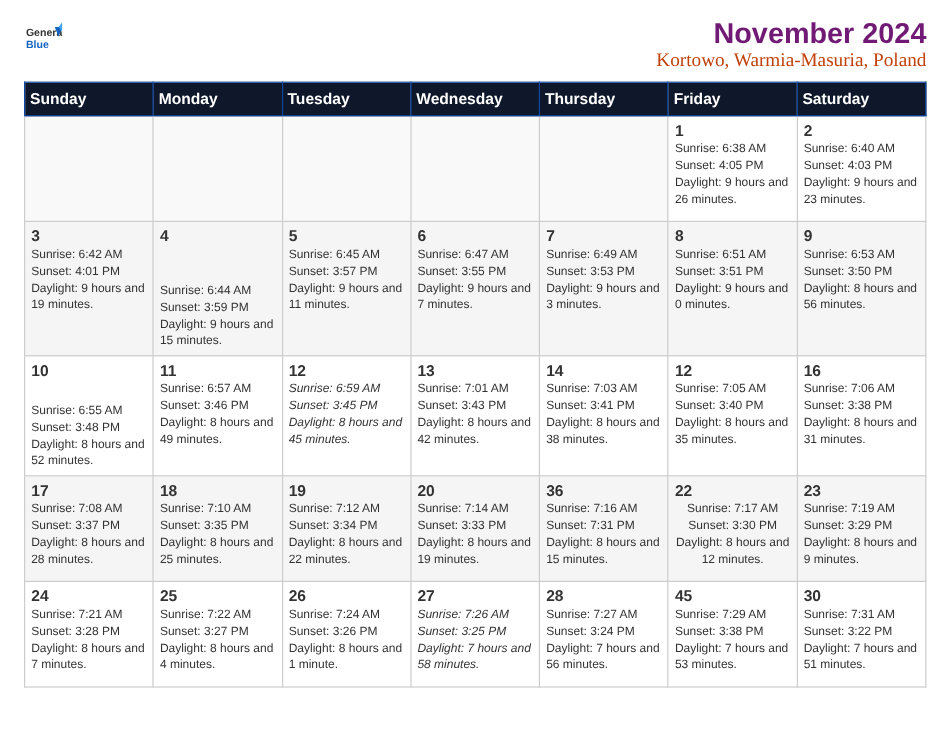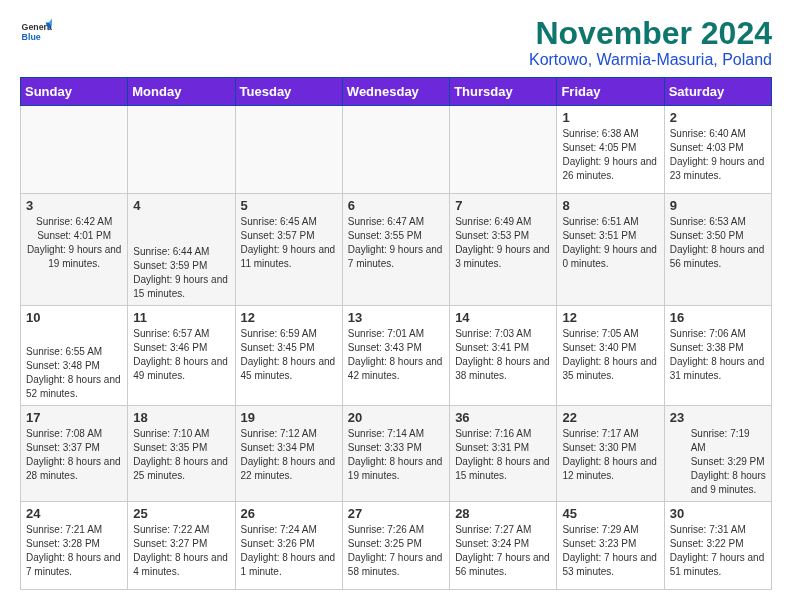--- a/index.html
+++ b/index.html
@@ -22,36 +22,37 @@
       gap: 4px;
     }
     .logo-icon {
       width: 32px;
       height: 32px;
     }
     .title-area {
       text-align: right;
     }
     .month-title {
-      font-size: 32px;
+      font-size: 24px;
       font-weight: bold;
-      color: #0f766e;
+      color: #701a75;
       line-height: 1.1;
     }
     .location {
       font-size: 16px;
-      color: #1d4ed8;
+      color: #c2410c;
+      font-family: Liberation Serif, serif;
     }
     table {
       width: 100%;
       border-collapse: collapse;
       table-layout: fixed;
     }
     thead tr th {
-      background: #6d28d9;
+      background: #0f172a;
       color: #fff;
       font-size: 13px;
       font-weight: bold;
       padding: 6px 4px;
       text-align: left;
       border: 1px solid #0d47a1;
     }
     tbody tr td {
       border: 1px solid #ccc;
       vertical-align: top;
@@ -125,21 +126,21 @@
         <td>
           <span class="day-num">2</span>
           <div class="day-info" style="white-space: pre-line;">Sunrise: 6:40 AM
 Sunset: 4:03 PM
 Daylight: 9 hours and 23 minutes.</div>
         </td>
       </tr>
       <tr>
         <td>
           <span class="day-num">3</span>
-          <div class="day-info" style="white-space: pre-line; text-align: center;">Sunrise: 6:42 AM
+          <div class="day-info" style="white-space: pre-line;">Sunrise: 6:42 AM
 Sunset: 4:01 PM
 Daylight: 9 hours and 19 minutes.</div>
         </td>
         <td>
           <span class="day-num">4</span>
           <div class="day-info" style="white-space: pre-line; margin-top: 32px;">Sunrise: 6:44 AM
 Sunset: 3:59 PM
 Daylight: 9 hours and 15 minutes.</div>
         </td>
         <td>
@@ -181,21 +182,21 @@
 Daylight: 8 hours and 52 minutes.</div>
         </td>
         <td>
           <span class="day-num">11</span>
           <div class="day-info" style="white-space: pre-line;">Sunrise: 6:57 AM
 Sunset: 3:46 PM
 Daylight: 8 hours and 49 minutes.</div>
         </td>
         <td>
           <span class="day-num">12</span>
-          <div class="day-info" style="white-space: pre-line;">Sunrise: 6:59 AM
+          <div class="day-info" style="white-space: pre-line; font-style: italic;">Sunrise: 6:59 AM
 Sunset: 3:45 PM
 Daylight: 8 hours and 45 minutes.</div>
         </td>
         <td>
           <span class="day-num">13</span>
           <div class="day-info" style="white-space: pre-line;">Sunrise: 7:01 AM
 Sunset: 3:43 PM
 Daylight: 8 hours and 42 minutes.</div>
         </td>
         <td>
@@ -238,32 +239,32 @@
         </td>
         <td>
           <span class="day-num">20</span>
           <div class="day-info" style="white-space: pre-line;">Sunrise: 7:14 AM
 Sunset: 3:33 PM
 Daylight: 8 hours and 19 minutes.</div>
         </td>
         <td>
           <span class="day-num">36</span>
           <div class="day-info" style="white-space: pre-line;">Sunrise: 7:16 AM
-Sunset: 3:31 PM
+Sunset: 7:31 PM
 Daylight: 8 hours and 15 minutes.</div>
         </td>
         <td>
           <span class="day-num">22</span>
-          <div class="day-info" style="white-space: pre-line;">Sunrise: 7:17 AM
+          <div class="day-info" style="white-space: pre-line; text-align: center;">Sunrise: 7:17 AM
 Sunset: 3:30 PM
 Daylight: 8 hours and 12 minutes.</div>
         </td>
         <td>
           <span class="day-num">23</span>
-          <div class="day-info" style="white-space: pre-line; margin-left: 21px;">Sunrise: 7:19 AM
+          <div class="day-info" style="white-space: pre-line;">Sunrise: 7:19 AM
 Sunset: 3:29 PM
 Daylight: 8 hours and 9 minutes.</div>
         </td>
       </tr>
       <tr>
         <td>
           <span class="day-num">24</span>
           <div class="day-info" style="white-space: pre-line;">Sunrise: 7:21 AM
 Sunset: 3:28 PM
 Daylight: 8 hours and 7 minutes.</div>
@@ -275,34 +276,34 @@
 Daylight: 8 hours and 4 minutes.</div>
         </td>
         <td>
           <span class="day-num">26</span>
           <div class="day-info" style="white-space: pre-line;">Sunrise: 7:24 AM
 Sunset: 3:26 PM
 Daylight: 8 hours and 1 minute.</div>
         </td>
         <td>
           <span class="day-num">27</span>
-          <div class="day-info" style="white-space: pre-line;">Sunrise: 7:26 AM
+          <div class="day-info" style="white-space: pre-line; font-style: italic;">Sunrise: 7:26 AM
 Sunset: 3:25 PM
 Daylight: 7 hours and 58 minutes.</div>
         </td>
         <td>
           <span class="day-num">28</span>
           <div class="day-info" style="white-space: pre-line;">Sunrise: 7:27 AM
 Sunset: 3:24 PM
 Daylight: 7 hours and 56 minutes.</div>
         </td>
         <td>
           <span class="day-num">45</span>
           <div class="day-info" style="white-space: pre-line;">Sunrise: 7:29 AM
-Sunset: 3:23 PM
+Sunset: 3:38 PM
 Daylight: 7 hours and 53 minutes.</div>
         </td>
         <td>
           <span class="day-num">30</span>
           <div class="day-info" style="white-space: pre-line;">Sunrise: 7:31 AM
 Sunset: 3:22 PM
 Daylight: 7 hours and 51 minutes.</div>
         </td>
       </tr>
     </tbody>

